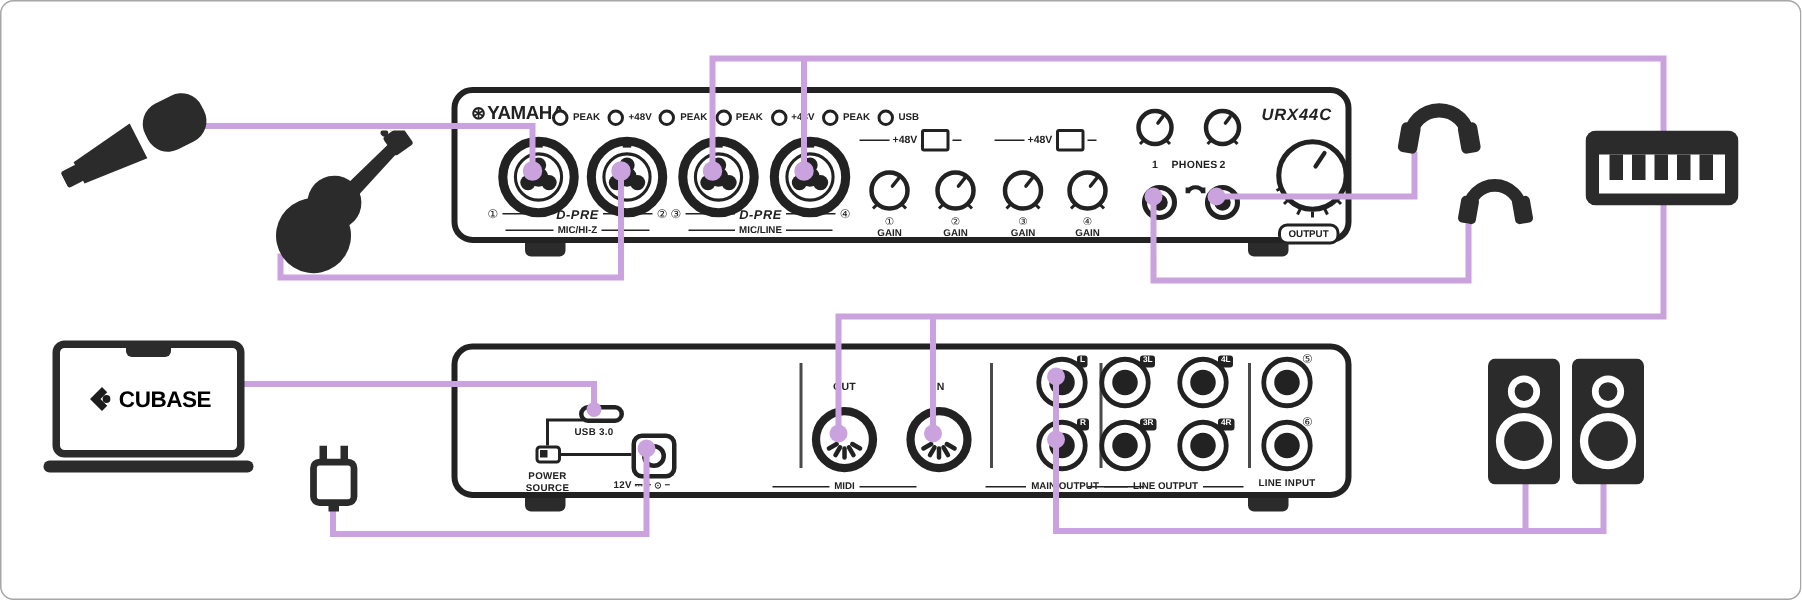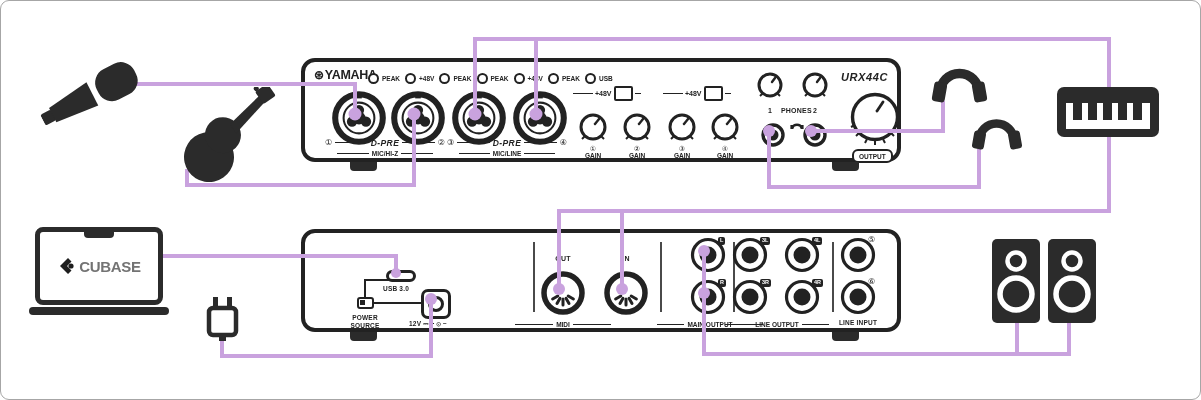--- a/index.html
+++ b/index.html
@@ -59,21 +59,21 @@
   .cable{stroke:#c9a2de;stroke-width:4;fill:none;}
   .dot{fill:#c9a2de;}
   .dev{position:absolute;z-index:4;}
   .panel .abs,.panel svg{z-index:2;}
   
   #laptop{left:28px;top:226px;width:140px;}
   .lt-screen{position:relative;width:128px;height:78px;margin-left:6px;border:5px solid #2b2b2b;border-radius:8px;
              box-sizing:border-box;background:#fff;display:flex;align-items:center;justify-content:center;gap:4px;}
   .lt-notch{position:absolute;left:50%;top:-1px;transform:translateX(-50%);width:30px;height:7px;background:#2b2b2b;border-radius:0 0 4px 4px;}
   .lt-base{width:140px;height:8px;background:#2b2b2b;border-radius:4px;margin-top:2px;}
-  .lt-label{font-size:15px;font-weight:bold;letter-spacing:-0.3px;color:#737373;}
+  .lt-label{font-size:15px;font-weight:bold;letter-spacing:-0.3px;color:#000000;}
 </style>
 </head>
 <body>
 
 <div id="stage">
 
   <div class="panel" id="front-panel">
     <div class="logo"><span class="logo-mark">⊛</span><span>YAMAHA</span></div>
 
     <div class="led-row">

